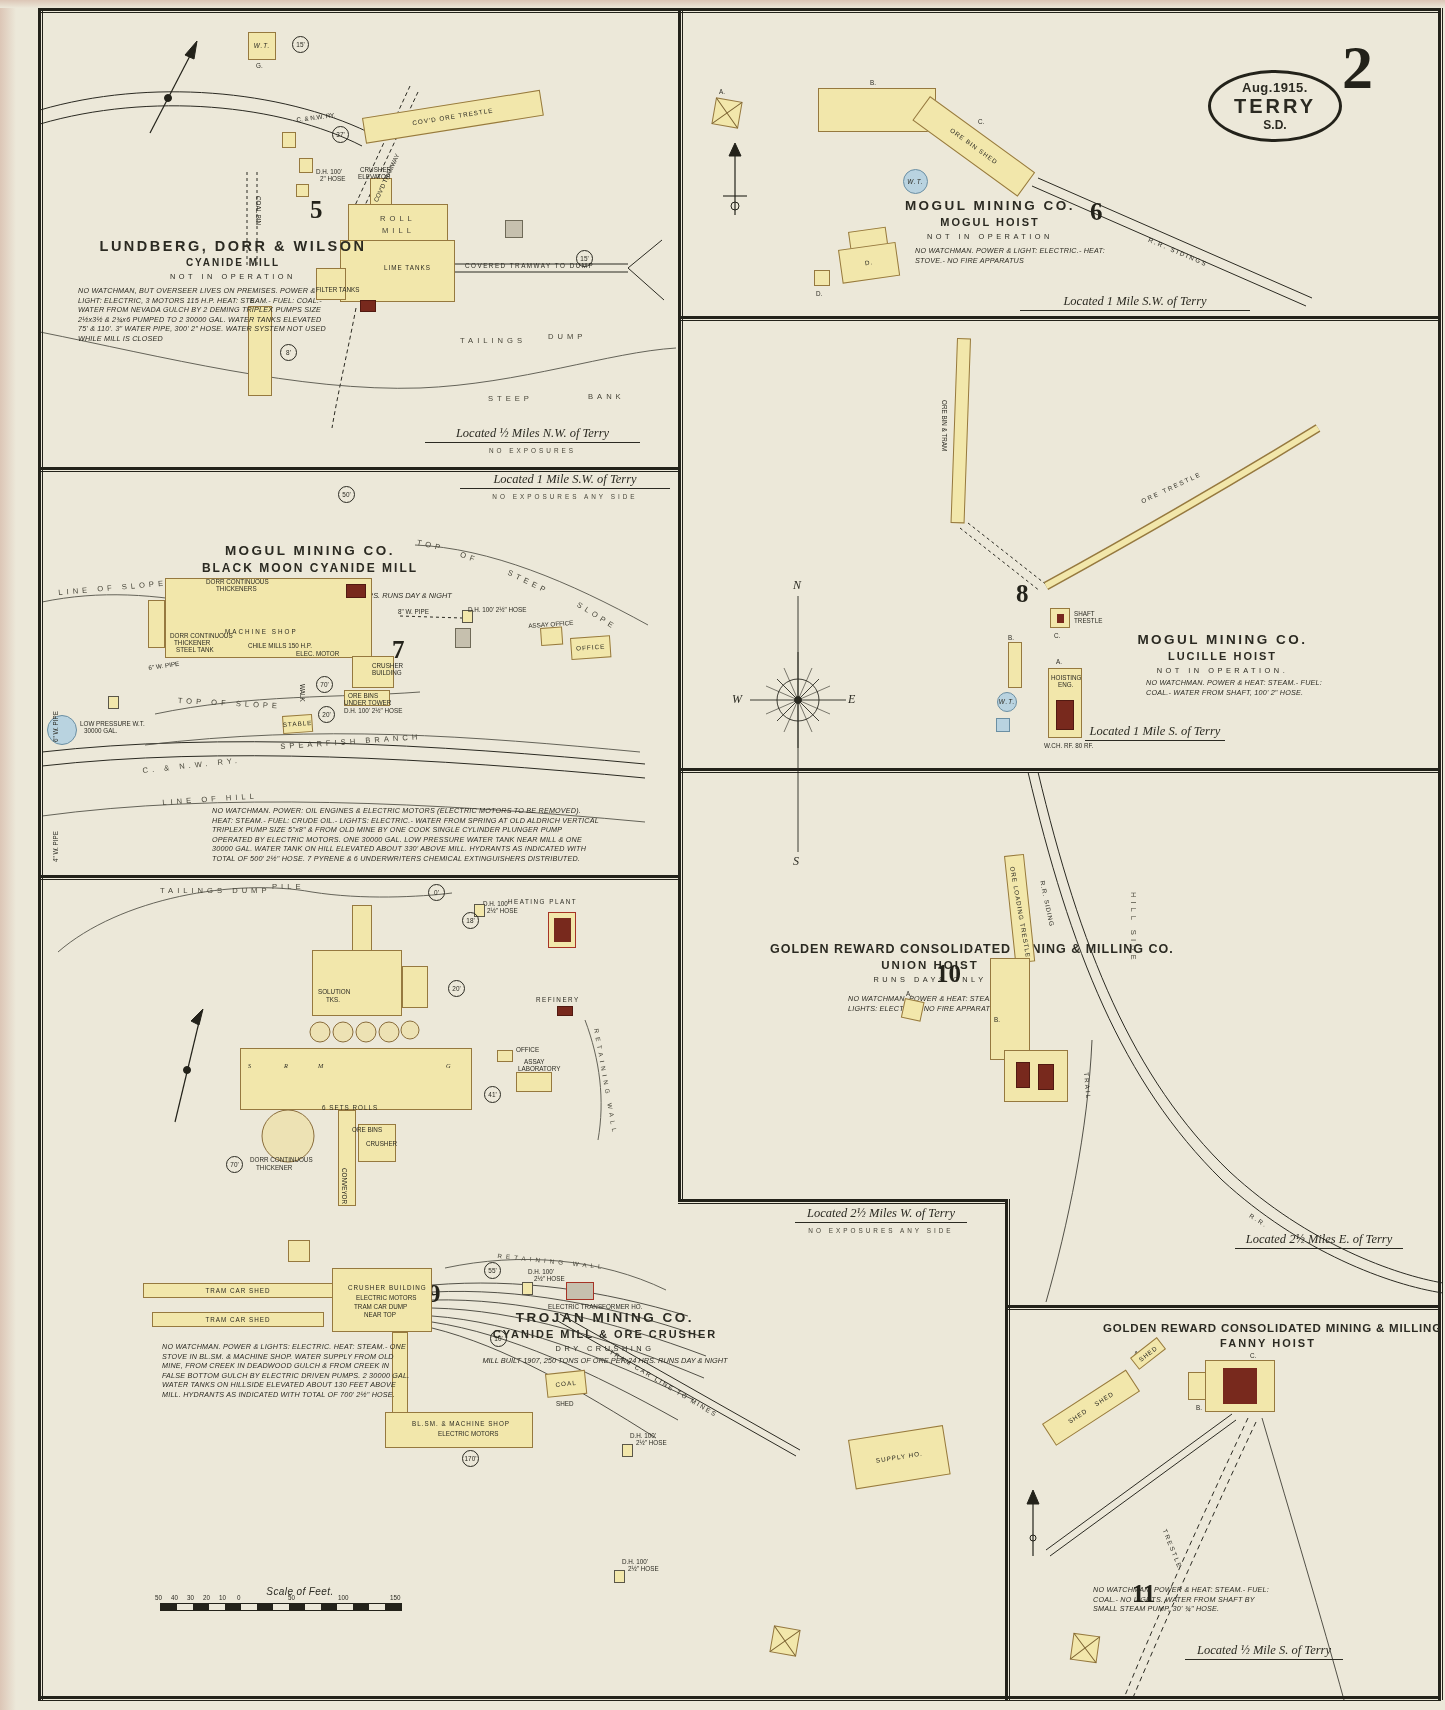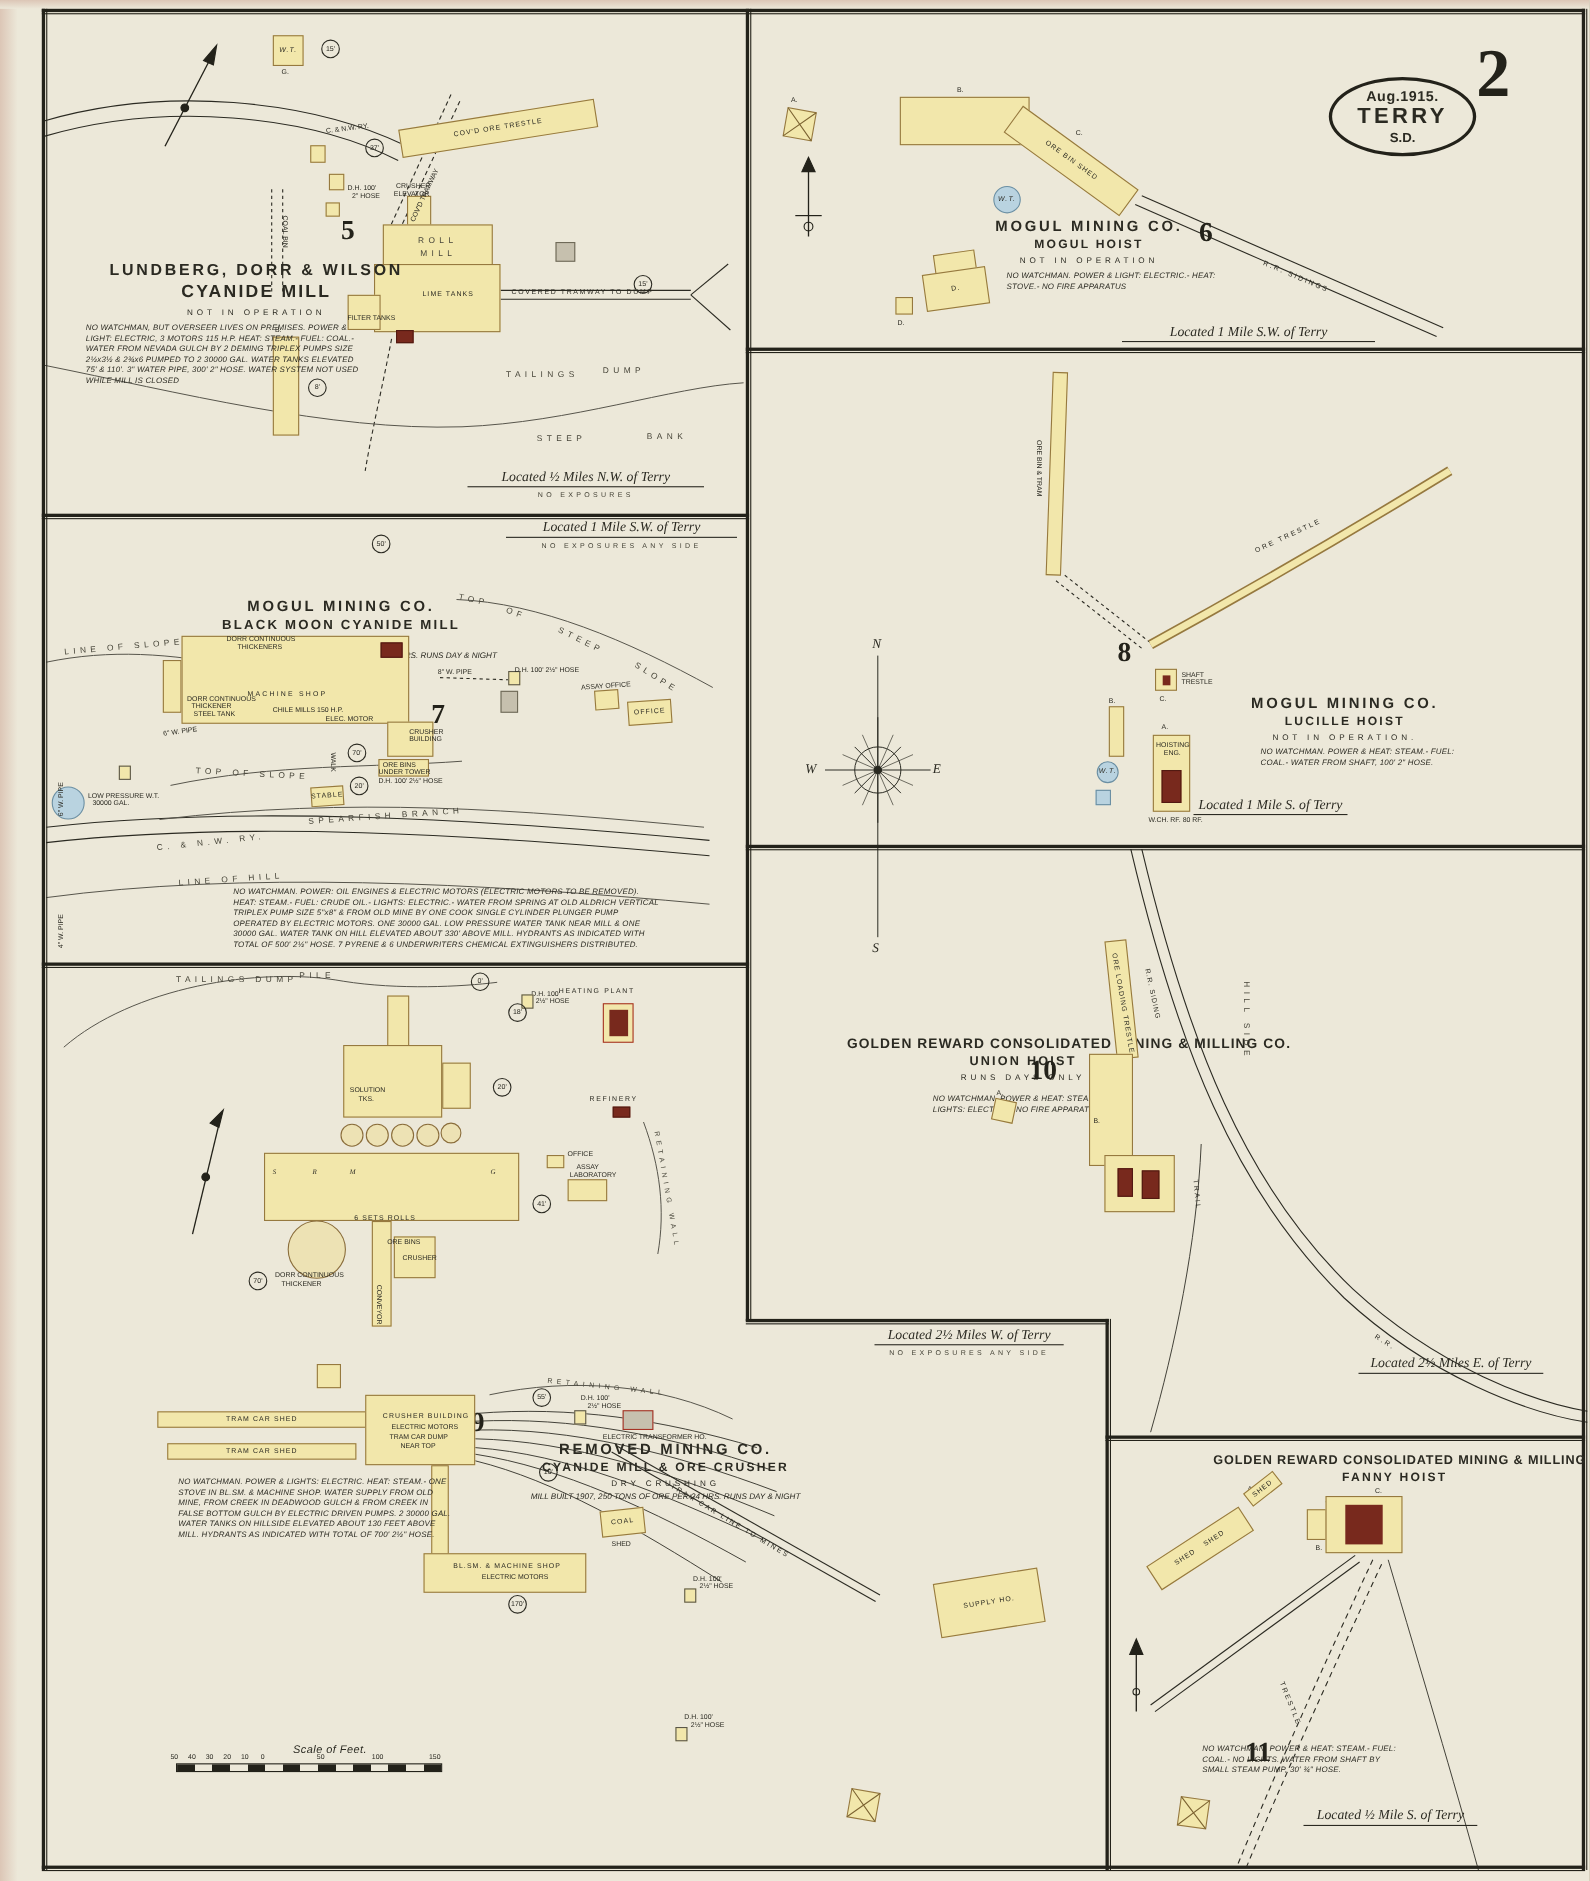--- a/index.html
+++ b/index.html
@@ -16,21 +16,21 @@
   .tiny{font-size:6.3px;letter-spacing:0;}
   .sp{letter-spacing:4px;font-size:7.6px;color:#474539;}
   .it{font-style:italic;font-family:"Liberation Serif",serif;}
   .num{position:absolute;font-family:"Liberation Serif",serif;font-weight:bold;font-size:25px;color:#23221a;}
   .sheetnum{position:absolute;font-family:"Liberation Serif",serif;font-weight:bold;font-size:62px;color:#23221a;}
   .loc{position:absolute;font-family:"Liberation Serif",serif;font-style:italic;font-size:12.5px;
        text-align:center;border-bottom:1.3px solid #2b2a22;padding-bottom:1px;}
   .locsub{position:absolute;font-size:6.4px;letter-spacing:3px;text-align:center;color:#474539;}
   .info{position:absolute;text-align:center;}
   .t-big{font-size:14.5px;font-weight:bold;letter-spacing:2.5px;white-space:nowrap;}
-  .t-med{font-size:16px;font-weight:bold;letter-spacing:2px;margin-top:3px;white-space:nowrap;}
+  .t-med{font-size:10px;font-weight:bold;letter-spacing:2px;margin-top:3px;white-space:nowrap;}
   .t-status{font-size:7.4px;letter-spacing:3.5px;margin-top:4px;}
   .t-note{font-size:7.2px;font-style:italic;line-height:1.33;text-align:left;margin-top:5px;letter-spacing:.2px;}
   .noteblock{position:absolute;font-size:7.2px;font-style:italic;line-height:1.33;letter-spacing:.2px;color:#2b2a22;}
   .circ{position:absolute;width:15px;height:15px;border:1px solid #2b2a22;border-radius:50%;
         font-size:6.4px;line-height:15px;text-align:center;background:transparent;}
   .bld{position:absolute;background:#f2e7ab;border:1px solid #96793f;box-sizing:border-box;
        transform-origin:0 0;display:flex;align-items:center;justify-content:center;}
   .bld>span{font-size:6.3px;letter-spacing:1px;text-align:center;line-height:1.2;}
   .maroon{background:#78291d;border-color:#521a11;}
   .blue{background:#b9d3e0;border-color:#6b8fa3;}
@@ -461,21 +461,21 @@
   <div class="bld" style="left:516px;top:1072px;width:36px;height:20px;"></div>
   <span class="num" style="left:428px;top:1280px;">9</span>
   <span class="circ" style="left:484px;top:1262px;">55'</span>
   <span class="lbl tiny" style="left:528px;top:1268px;">D.H. 100'</span>
   <span class="lbl tiny" style="left:534px;top:1275px;">2½" HOSE</span>
   <div class="dh" style="left:522px;top:1282px;"></div>
   <div class="bld grey redline" style="left:566px;top:1282px;width:28px;height:18px;"></div>
   <span class="lbl tiny" style="left:548px;top:1303px;">ELECTRIC TRANSFORMER HO.</span>
   <div class="bld" style="left:288px;top:1240px;width:22px;height:22px;"></div>
   <div class="info" style="left:440px;top:1310px;width:330px;">
-    <div class="t-big" style="font-size:13.5px;">REMOVED MINING CO.</div>
+    <div class="t-big" style="font-size:13.5px;">TROJAN MINING CO.</div>
     <div class="t-med" style="font-size:11px;">CYANIDE MILL &amp; ORE CRUSHER</div>
     <div class="t-status">DRY CRUSHING</div>
     <div style="font-size:7.4px;font-style:italic;margin-top:3px;white-space:nowrap;">MILL BUILT 1907, 250 TONS OF ORE PER 24 HRS. RUNS DAY &amp; NIGHT</div>
   </div>
   <div class="bld" style="left:143px;top:1283px;width:190px;height:15px;">
     <span>TRAM CAR SHED</span>
   </div>
   <div class="bld" style="left:152px;top:1312px;width:172px;height:15px;">
     <span>TRAM CAR SHED</span>
   </div>

